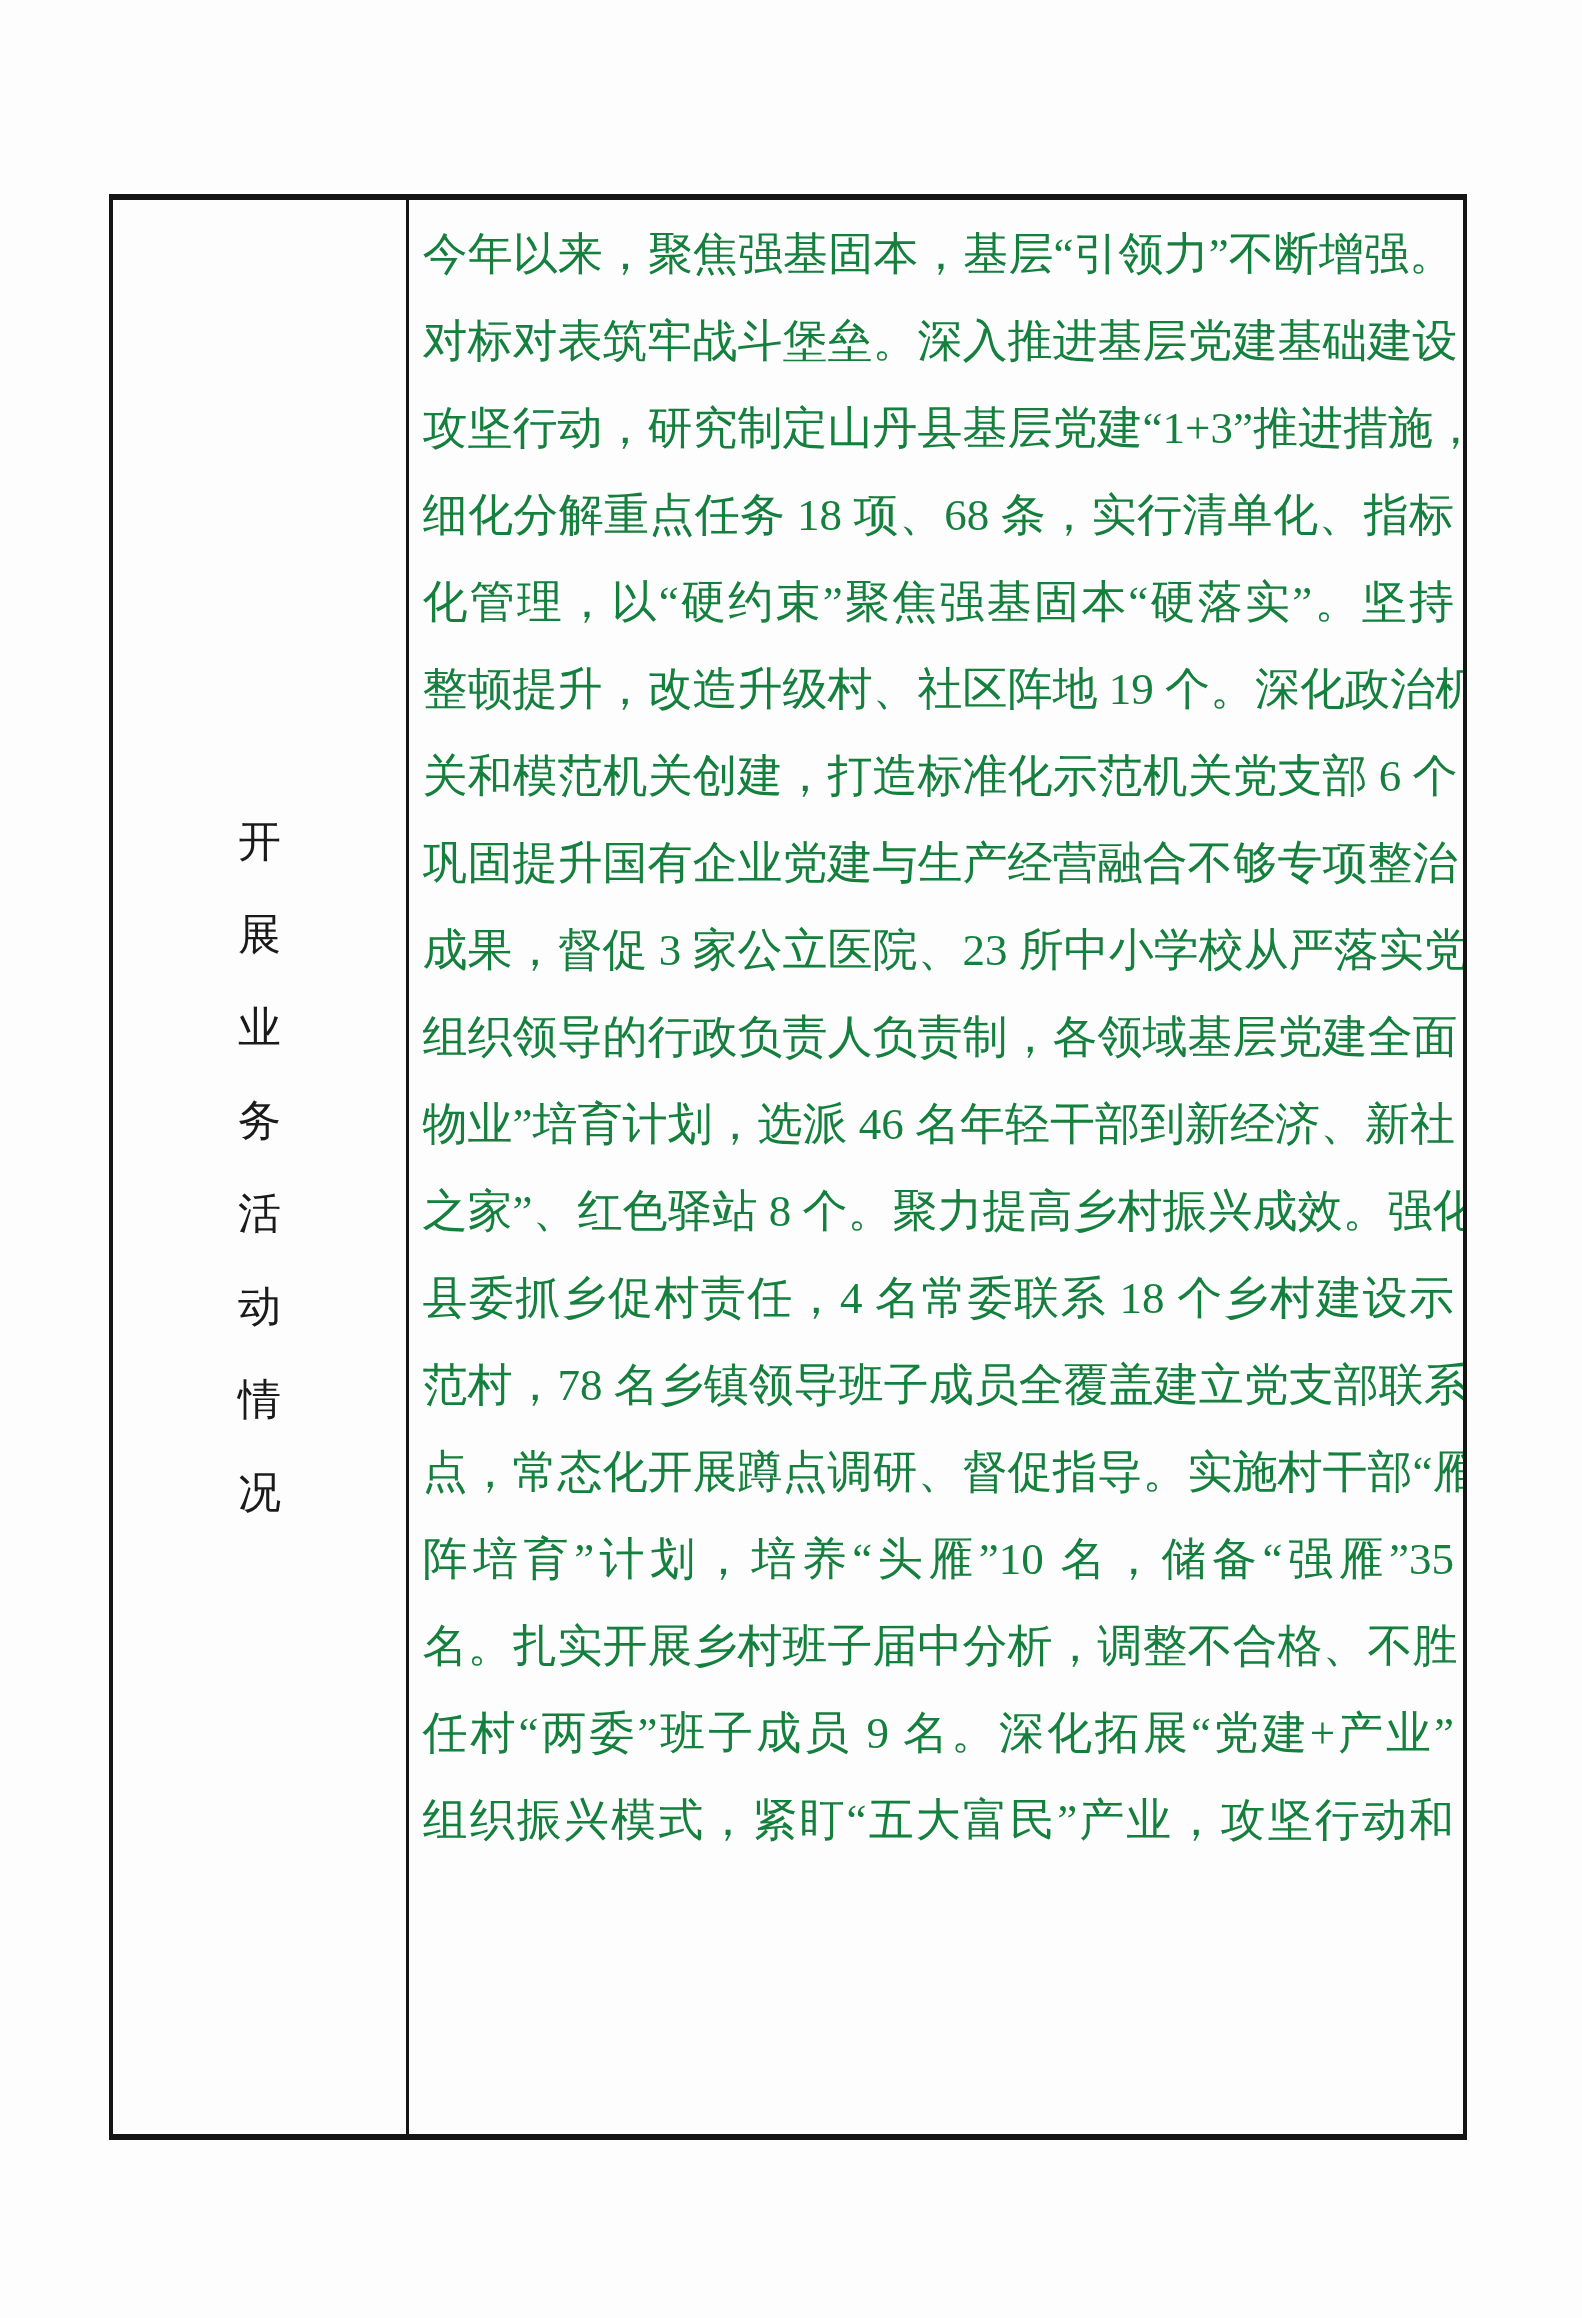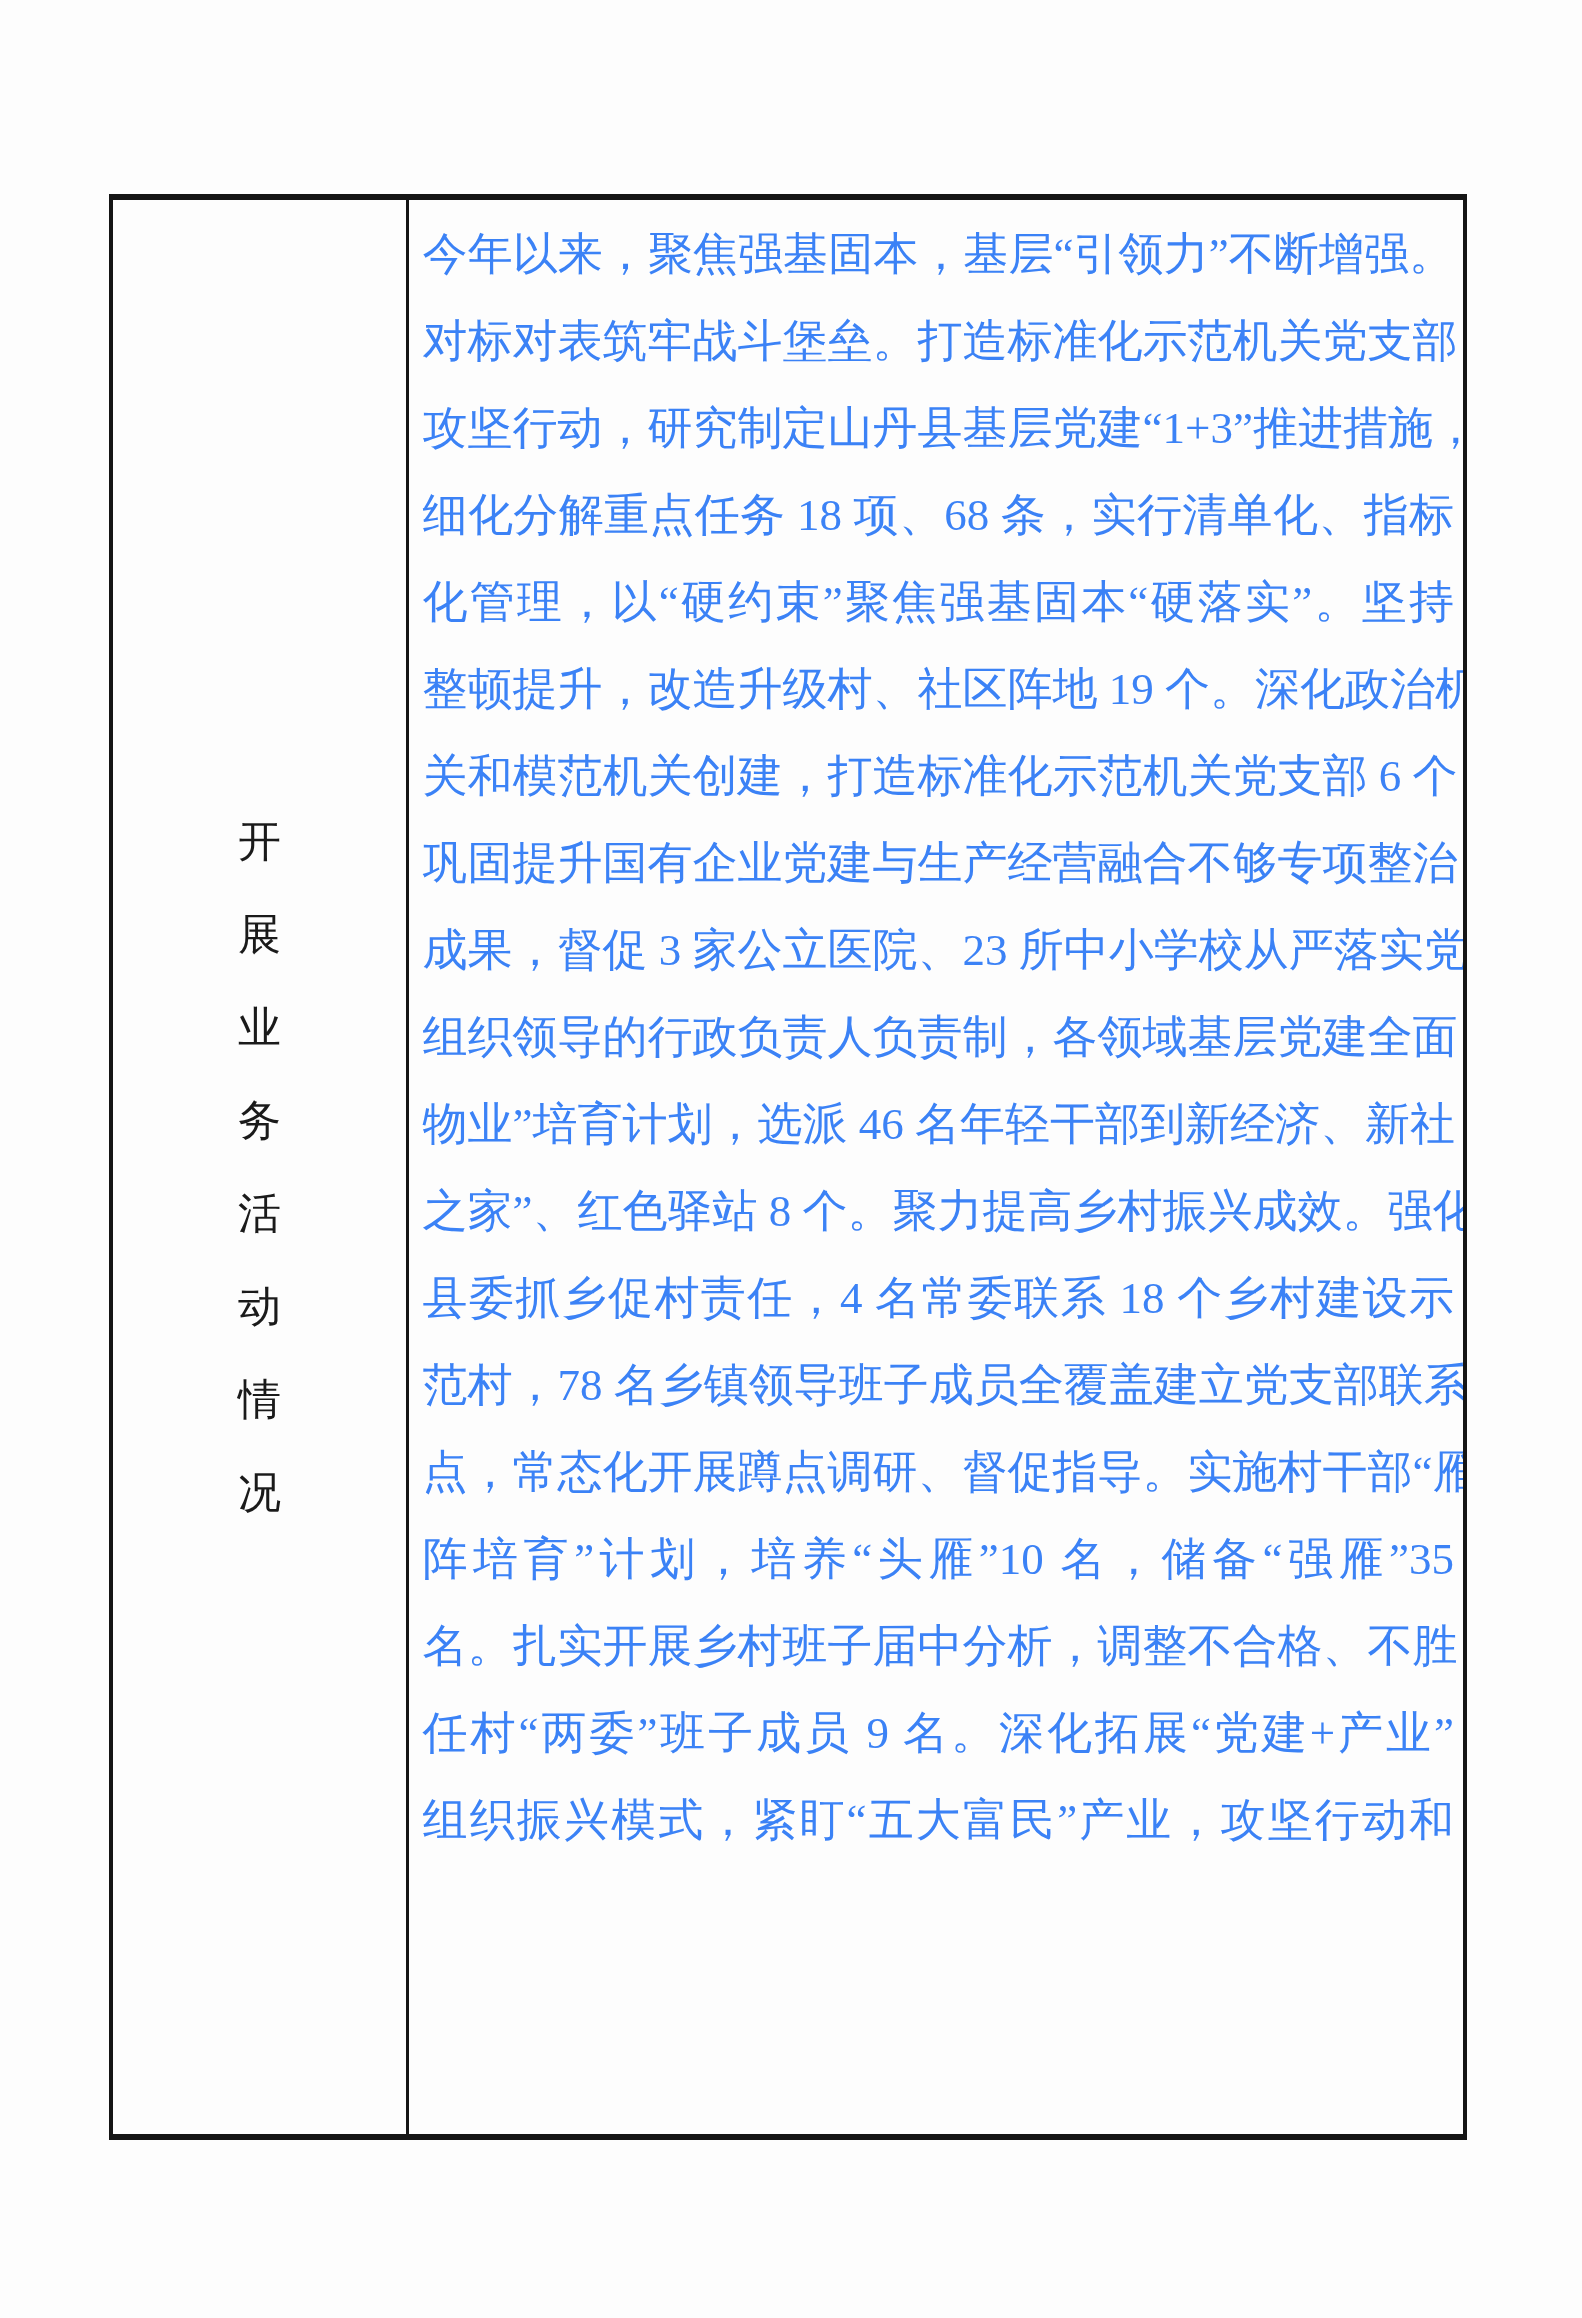--- a/index.html
+++ b/index.html
@@ -40,21 +40,21 @@
   }
   .cell-right {
     flex:1;
     padding:10.6px 9px 0 13.6px;
     overflow:hidden;
   }
   .text-line {
     font-size:45px;
     height:87px;
     line-height:87px;
-    color:#3b82f6;
+    color:#15803d;
     text-align:justify;
     text-align-last:justify;
     text-justify:inter-character;
     white-space:nowrap;
   }
 </style>
 </head>
 <body>
 
 <div class="page">
@@ -66,21 +66,21 @@
       <div class="v-char">业</div>
       <div class="v-char">务</div>
       <div class="v-char">活</div>
       <div class="v-char">动</div>
       <div class="v-char">情</div>
       <div class="v-char">况</div>
     </div>
 
     <div class="cell-right">
       <div class="text-line">今年以来，聚焦强基固本，基层“引领力”不断增强。</div>
-      <div class="text-line">对标对表筑牢战斗堡垒。打造标准化示范机关党支部</div>
+      <div class="text-line">对标对表筑牢战斗堡垒。深入推进基层党建基础建设</div>
       <div class="text-line">攻坚行动，研究制定山丹县基层党建“1+3”推进措施，</div>
       <div class="text-line">细化分解重点任务 18 项、68 条，实行清单化、指标</div>
       <div class="text-line">化管理，以“硬约束”聚焦强基固本“硬落实”。坚持</div>
       <div class="text-line">整顿提升，改造升级村、社区阵地 19 个。深化政治机</div>
       <div class="text-line">关和模范机关创建，打造标准化示范机关党支部 6 个，</div>
       <div class="text-line">巩固提升国有企业党建与生产经营融合不够专项整治</div>
       <div class="text-line">成果，督促 3 家公立医院、23 所中小学校从严落实党</div>
       <div class="text-line">组织领导的行政负责人负责制，各领域基层党建全面</div>
       <div class="text-line">物业”培育计划，选派 46 名年轻干部到新经济、新社</div>
       <div class="text-line">之家”、红色驿站 8 个。聚力提高乡村振兴成效。强化</div>

